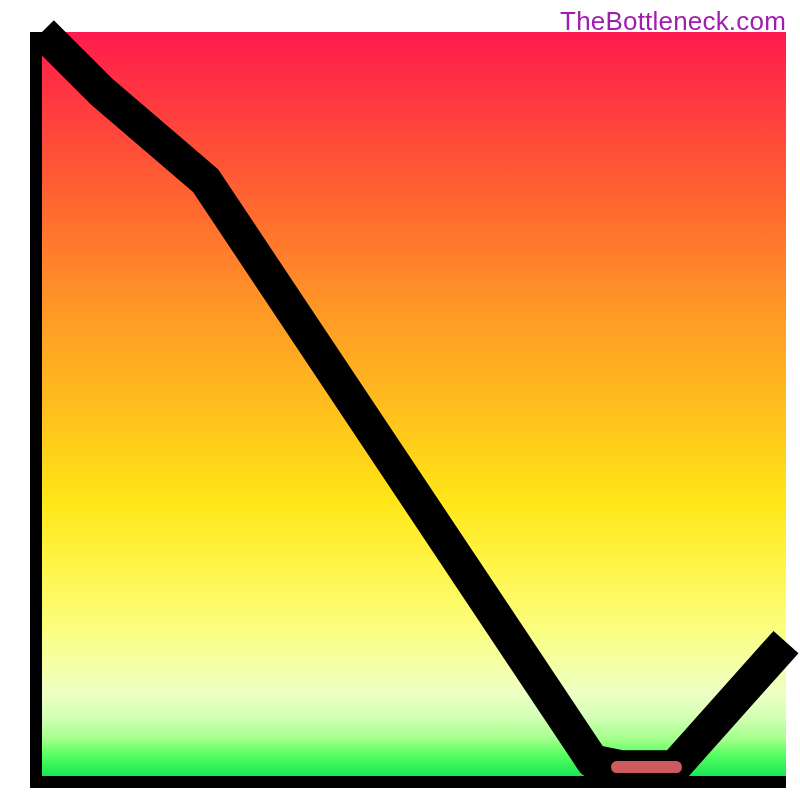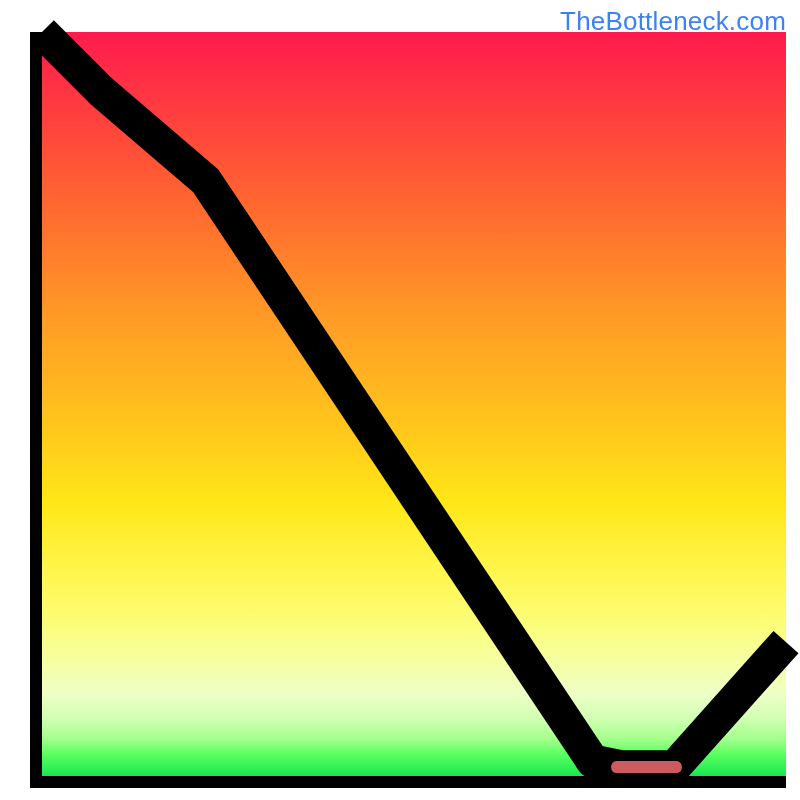--- a/index.html
+++ b/index.html
@@ -8,21 +8,21 @@
     position: relative;
     width: 800px;
     height: 800px;
   }
   .watermark {
     position: absolute;
     top: 6px;
     right: 14px;
     font-family: Arial, Helvetica, sans-serif;
     font-size: 26px;
-    color: #3b82f6;
+    color: #a21caf;
     font-weight: 400;
     letter-spacing: 0.2px;
   }
   .plot {
     position: absolute;
     left: 30px;
     top: 32px;
     width: 756px;
     height: 756px;
     border-left: 12px solid #000;

